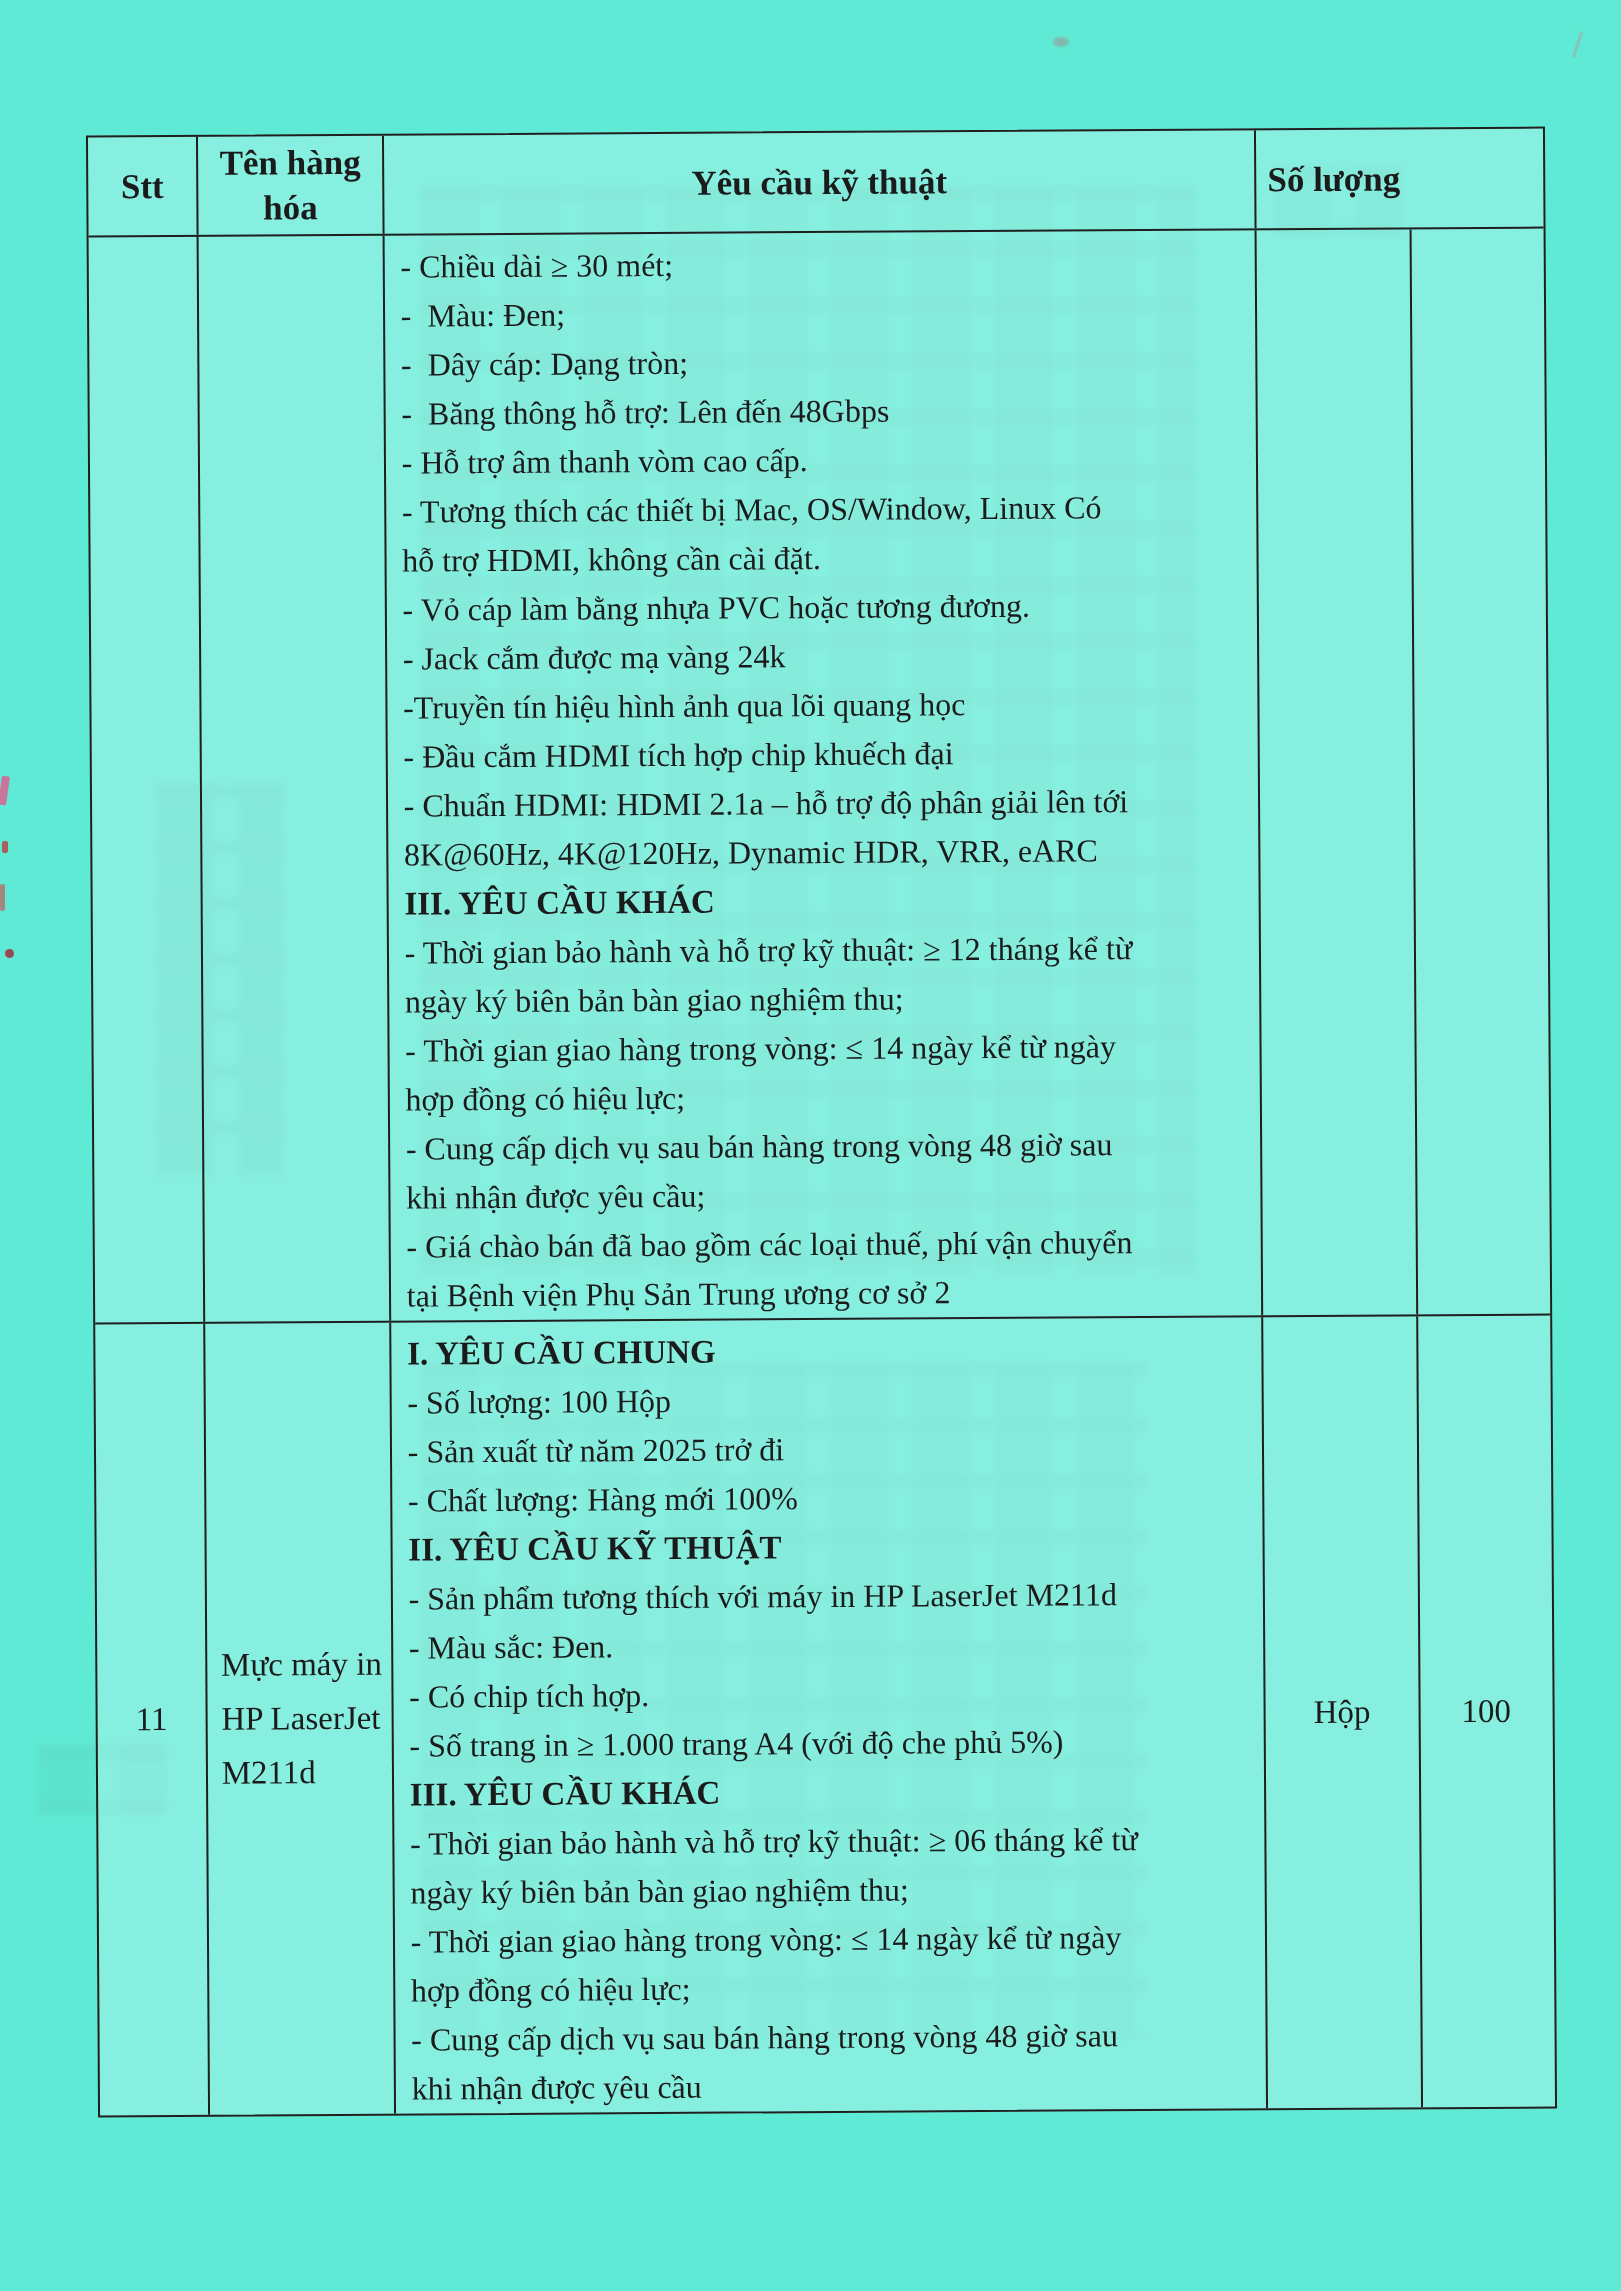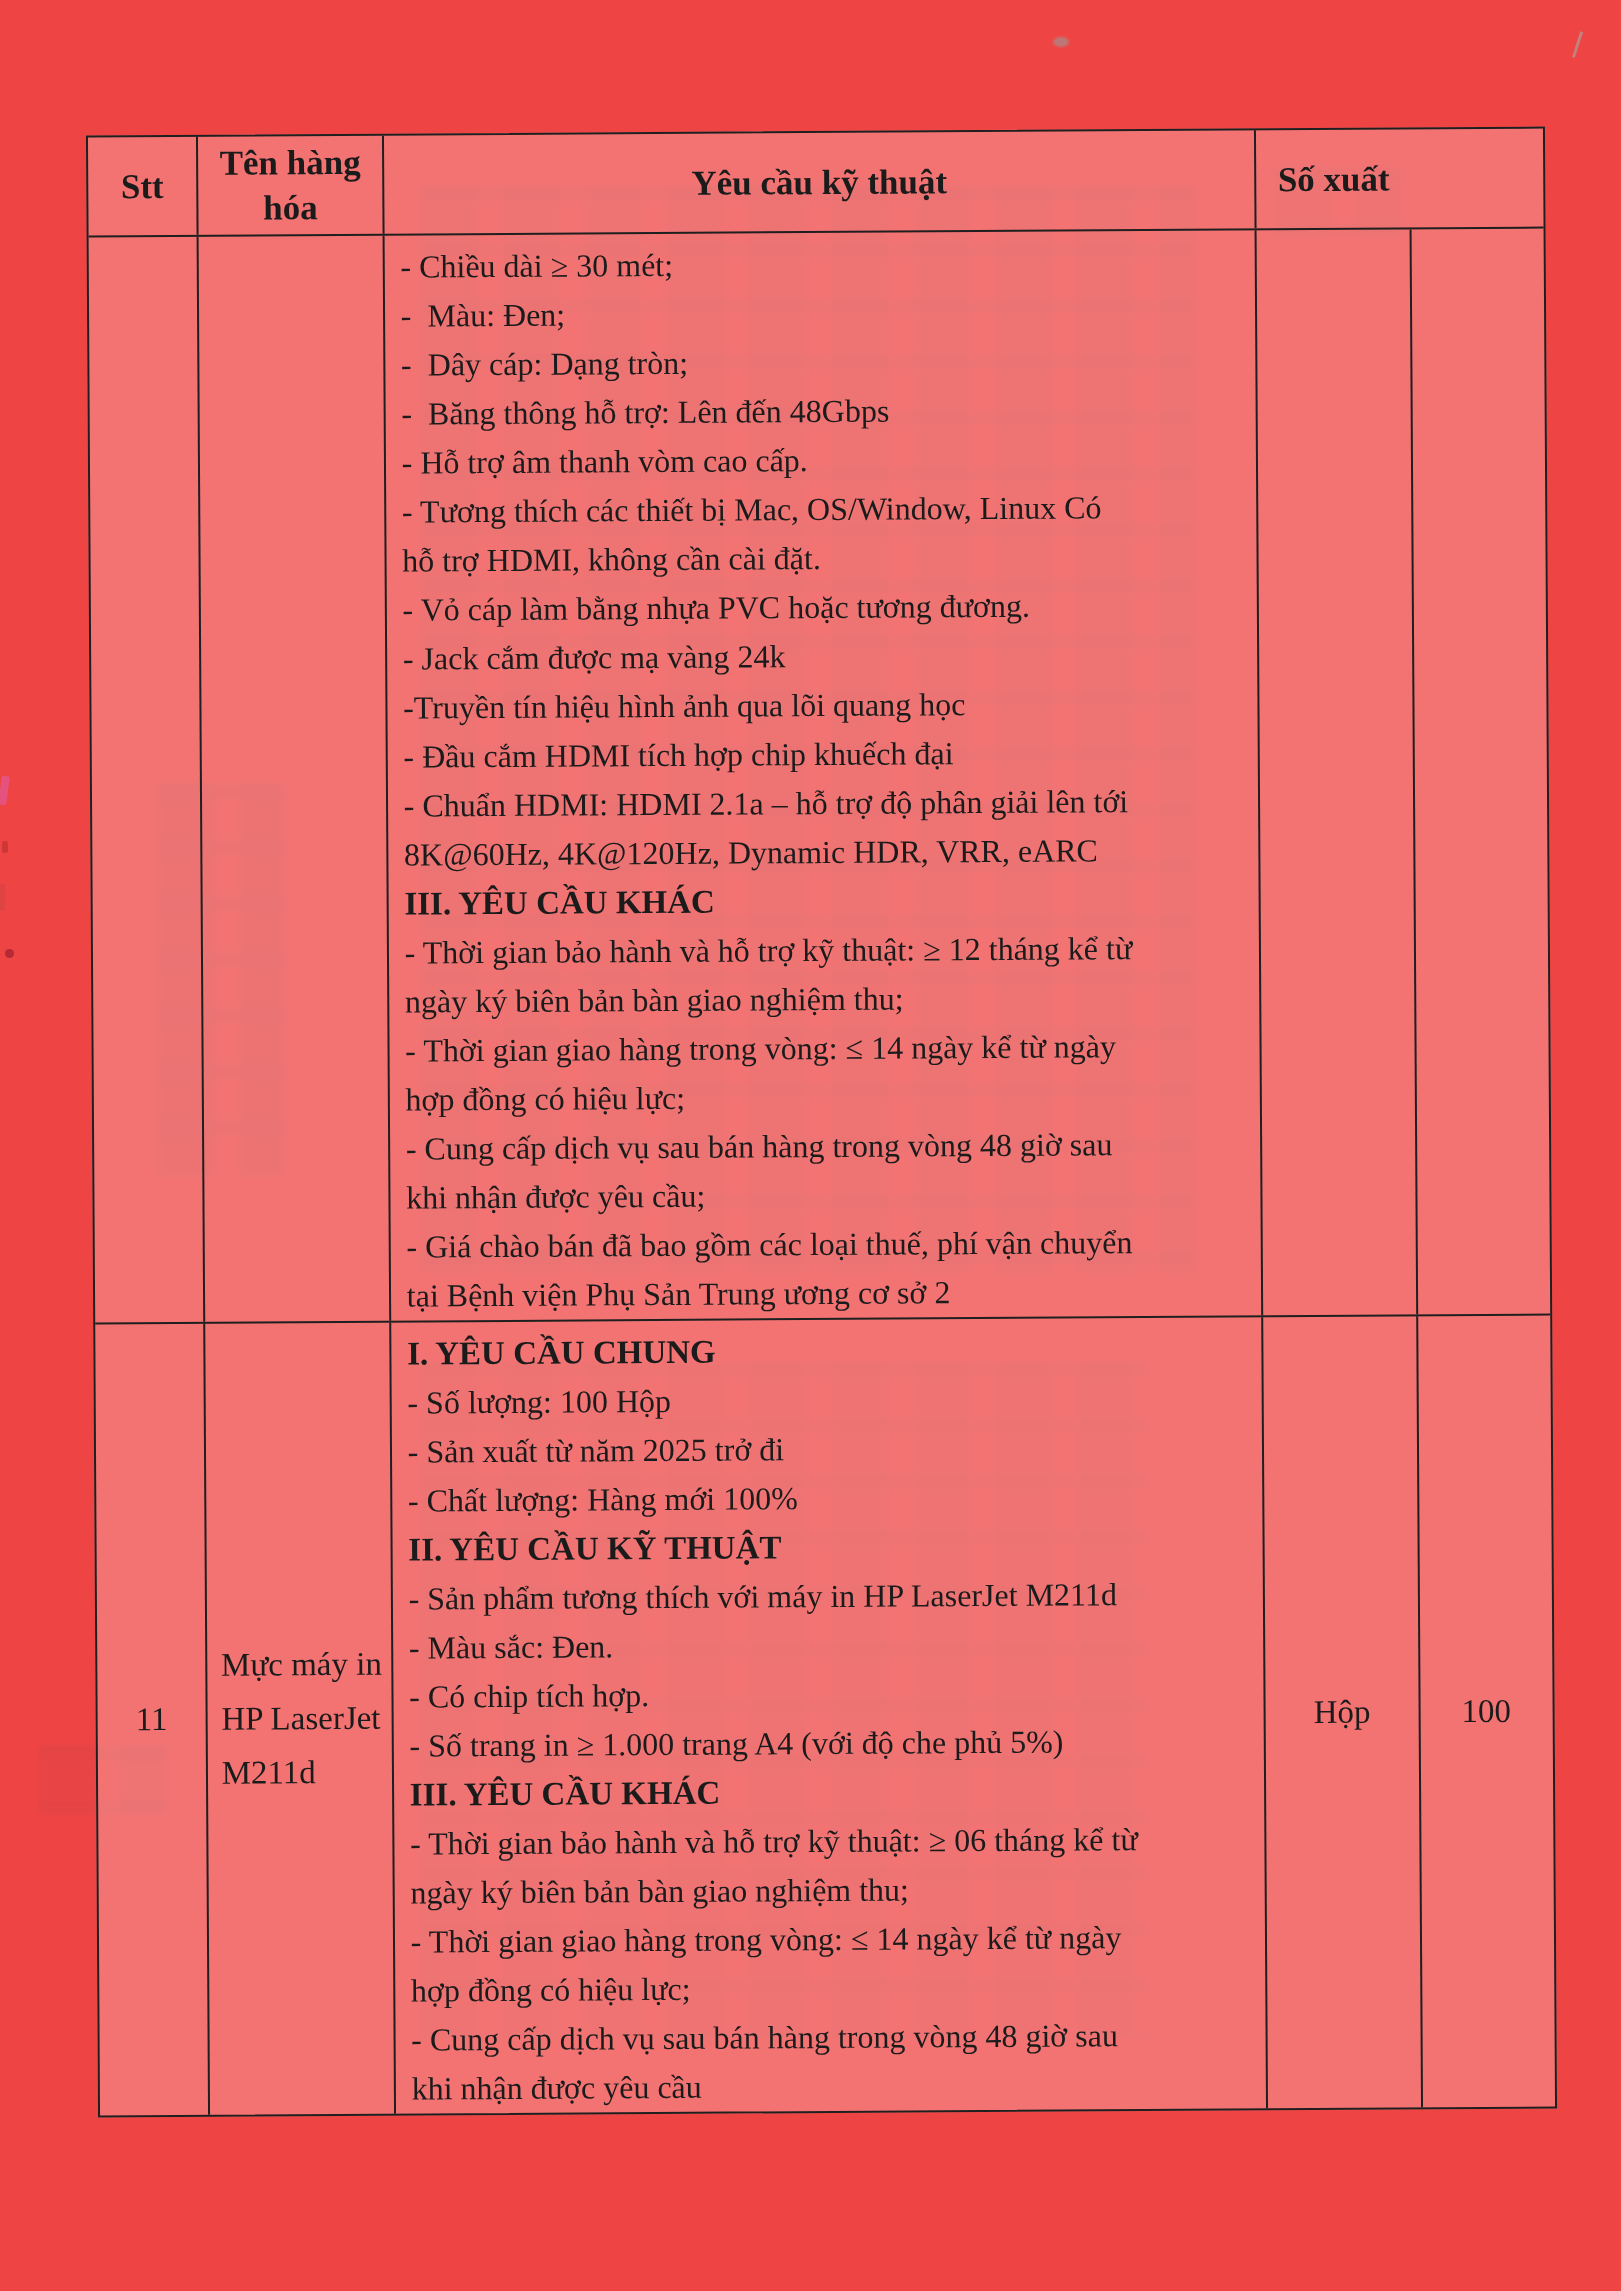--- a/index.html
+++ b/index.html
@@ -1,20 +1,20 @@
 <!DOCTYPE html>
 <html lang="vi"><head>
 <meta charset="utf-8">
 <title>Scanned requirements table</title>
 <style>
   html,body { margin:0; padding:0; }
   .page {
     position:relative;
     width:1621px; height:2292px;
-    background:#ef4444;
+    background:#5eead4;
     font-family:"Liberation Serif", serif;
     color:#1b1b1b;
     overflow:hidden;
   }
 
   
   .doc-table {
     position:absolute; left:92px; top:131px;
     width:1455px;
     border:2.9px solid #1f1f1f;
@@ -104,21 +104,21 @@
   <div class="mark mark-dot"></div>
   <div class="mark speck-1"></div>
   <div class="mark speck-2"></div>
 
   <div class="doc-table">
 
     <div class="tr header-row">
       <div class="cell">Stt</div>
       <div class="cell">Tên hàng hóa</div>
       <div class="cell">Yêu cầu kỹ thuật</div>
-      <div class="cell">Số xuất</div>
+      <div class="cell">Số lượng</div>
     </div>
 
     <div class="tr row-1">
       <div class="cell center-cell"></div>
       <div class="cell name-cell"></div>
       <div class="cell req-cell">
           <div class="req-line">- Chiều dài ≥ 30 mét;</div>
           <div class="req-line">-  Màu: Đen;</div>
           <div class="req-line">-  Dây cáp: Dạng tròn;</div>
           <div class="req-line">-  Băng thông hỗ trợ: Lên đến 48Gbps</div>

